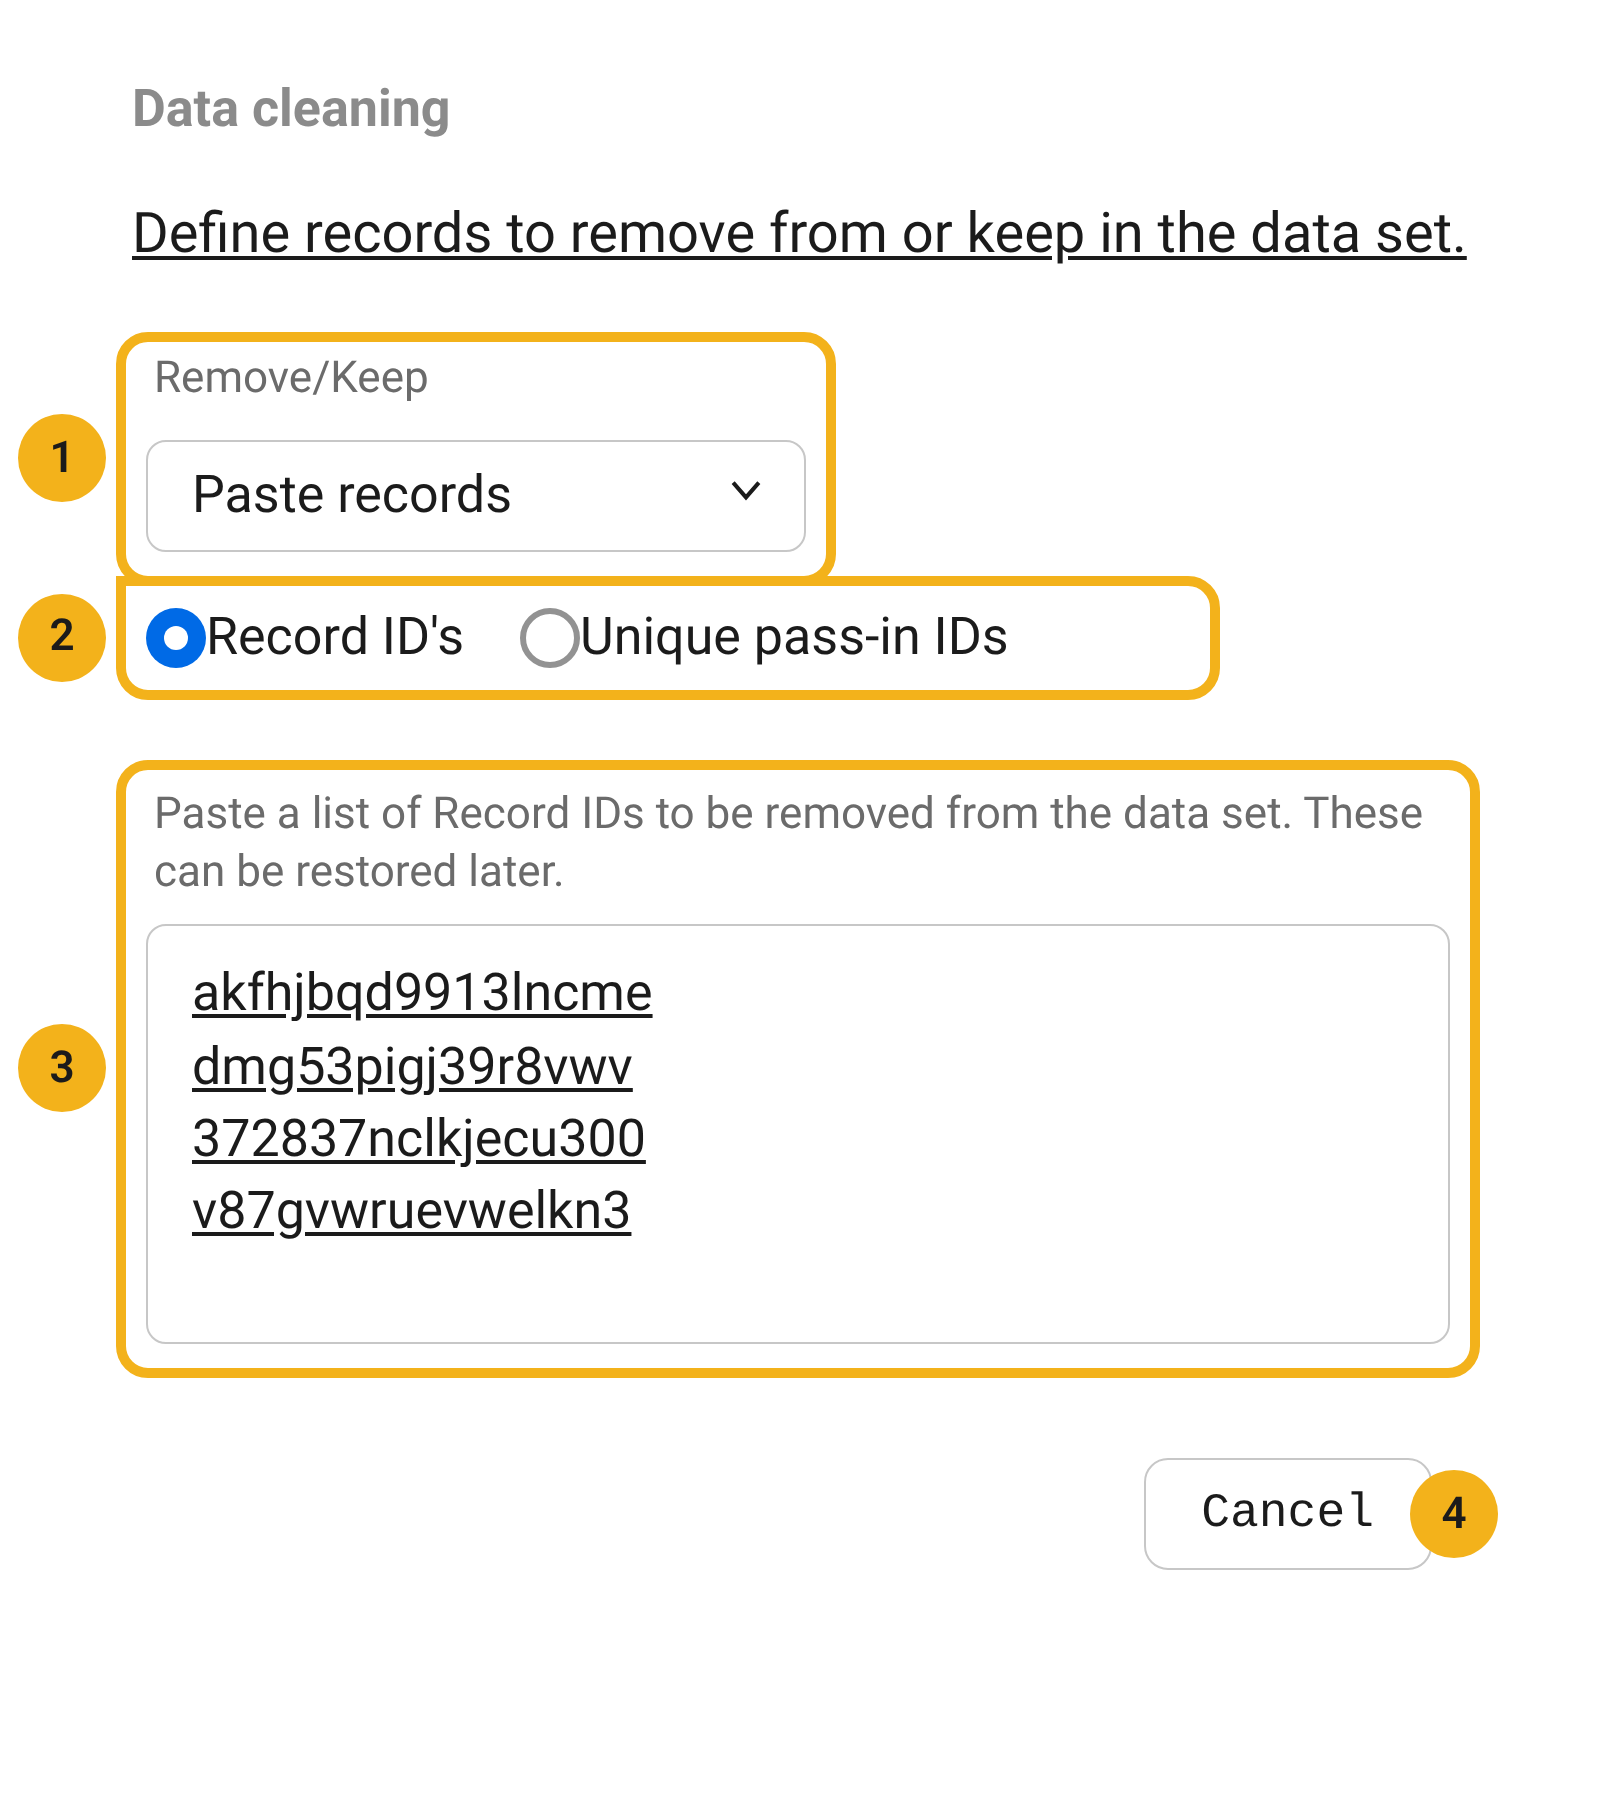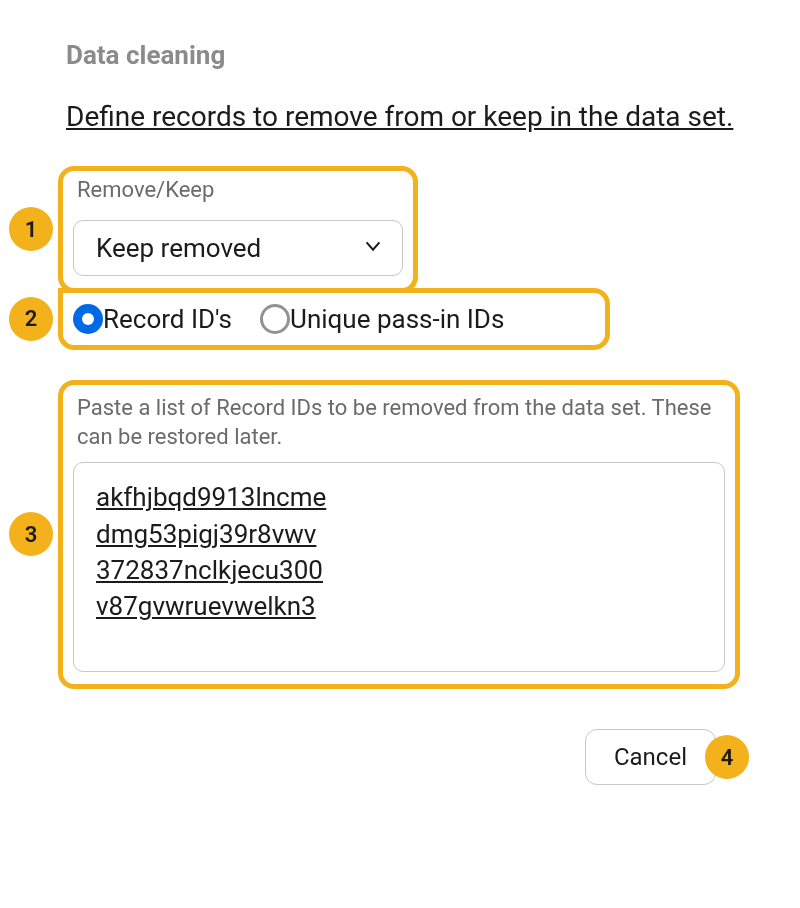--- a/index.html
+++ b/index.html
@@ -143,21 +143,21 @@
   .btn {
     height: 56px;
     border-radius: 12px;
     padding: 0 28px;
     font-size: 24px;
     display: inline-flex;
     align-items: center;
     justify-content: center;
     cursor: pointer;
   }
-  .btn-secondary { background: #fff; border: 1px solid #c7c7c7; color: #1b1b1b; }
+  .btn-secondary { background: #fff; border: 1px solid #c7c7c7; color: #1b1b1b; font-family: Liberation Mono, monospace; }
   .btn-primary-wrap {
     position: relative;
     border: 5px solid #f3b21b;
     border-radius: 18px;
     padding: 4px;
   }
   .btn-primary {
     background: #006ae6;
     color: #fff;
     border: none;
@@ -170,21 +170,21 @@
 
 <div class="panel">
 
   <h2 class="section-title">Data cleaning</h2>
   <p class="section-desc">Define records to remove from or keep in the data set.</p>
 
   <div class="highlight box1">
     <div class="badge" style="left:-54px; top:50%; transform:translateY(-50%);">1</div>
     <div class="field-label">Remove/Keep</div>
     <div class="select">
-      <span>Keep removed</span>
+      <span>Paste records</span>
       <span class="chevron">
         <svg viewBox="0 0 24 24">
             <polyline points="5 8 12 16 19 8"></polyline>
           </svg>
       </span>
     </div>
   </div>
 
   <div class="highlight box2">
     <div class="badge" style="left:-54px; top:50%; transform:translateY(-50%);">2</div>

